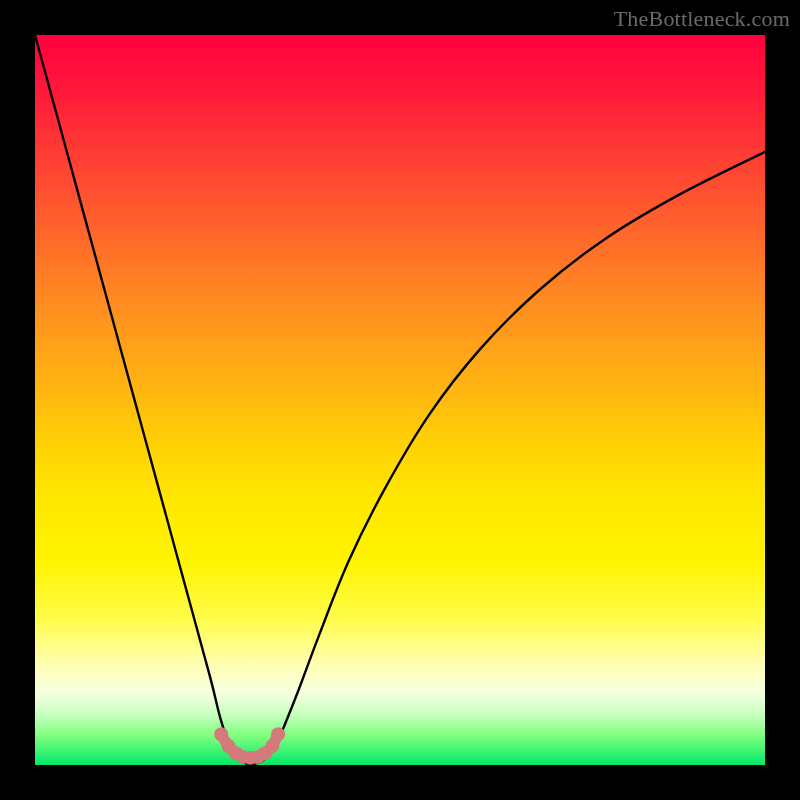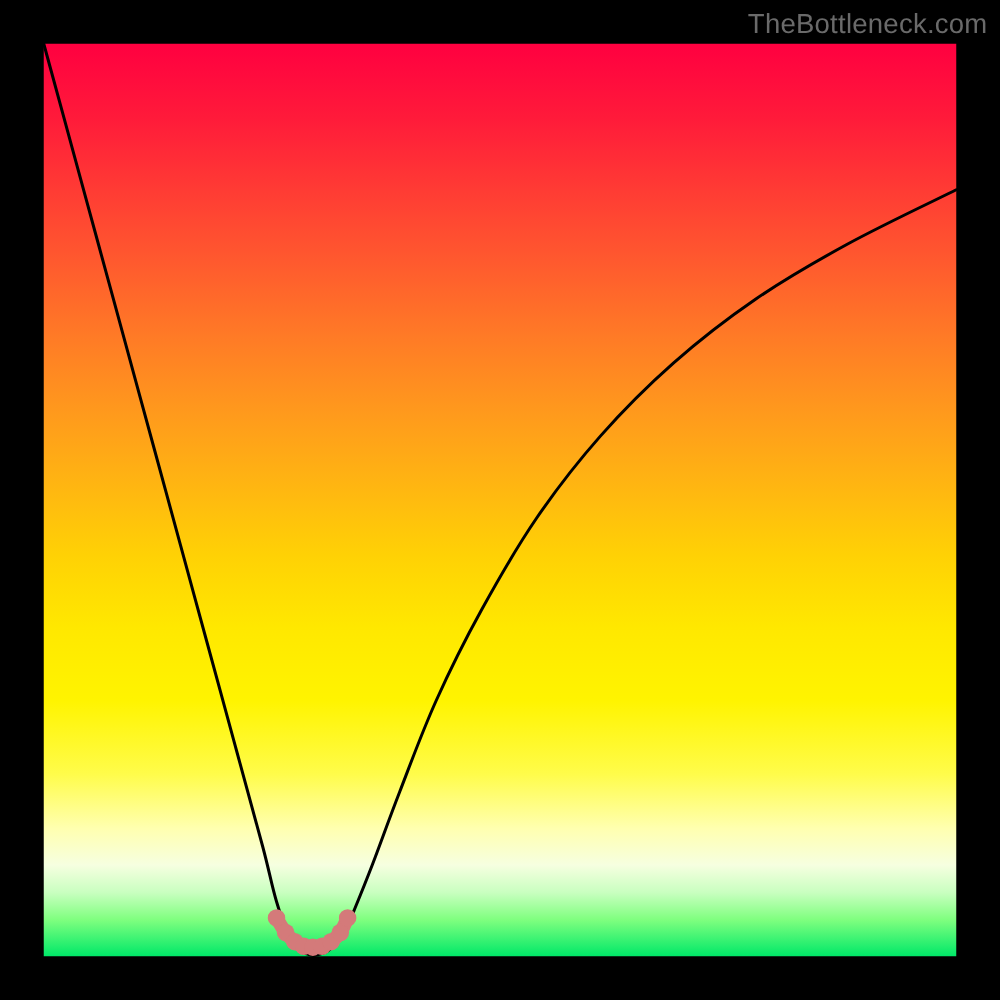--- a/index.html
+++ b/index.html
@@ -46,20 +46,21 @@
   }
   .watermark {
     position: absolute;
     top: 6px;
     right: 10px;
     color: #6a6a6a;
     font-size: 22px;
     font-weight: 500;
     letter-spacing: 0.2px;
     user-select: none;
+    font-family: Liberation Serif, serif;
   }
   svg.curve {
     position: absolute;
     left: 35px;
     top: 35px;
     width: 730px;
     height: 730px;
     overflow: visible;
   }
 </style>

